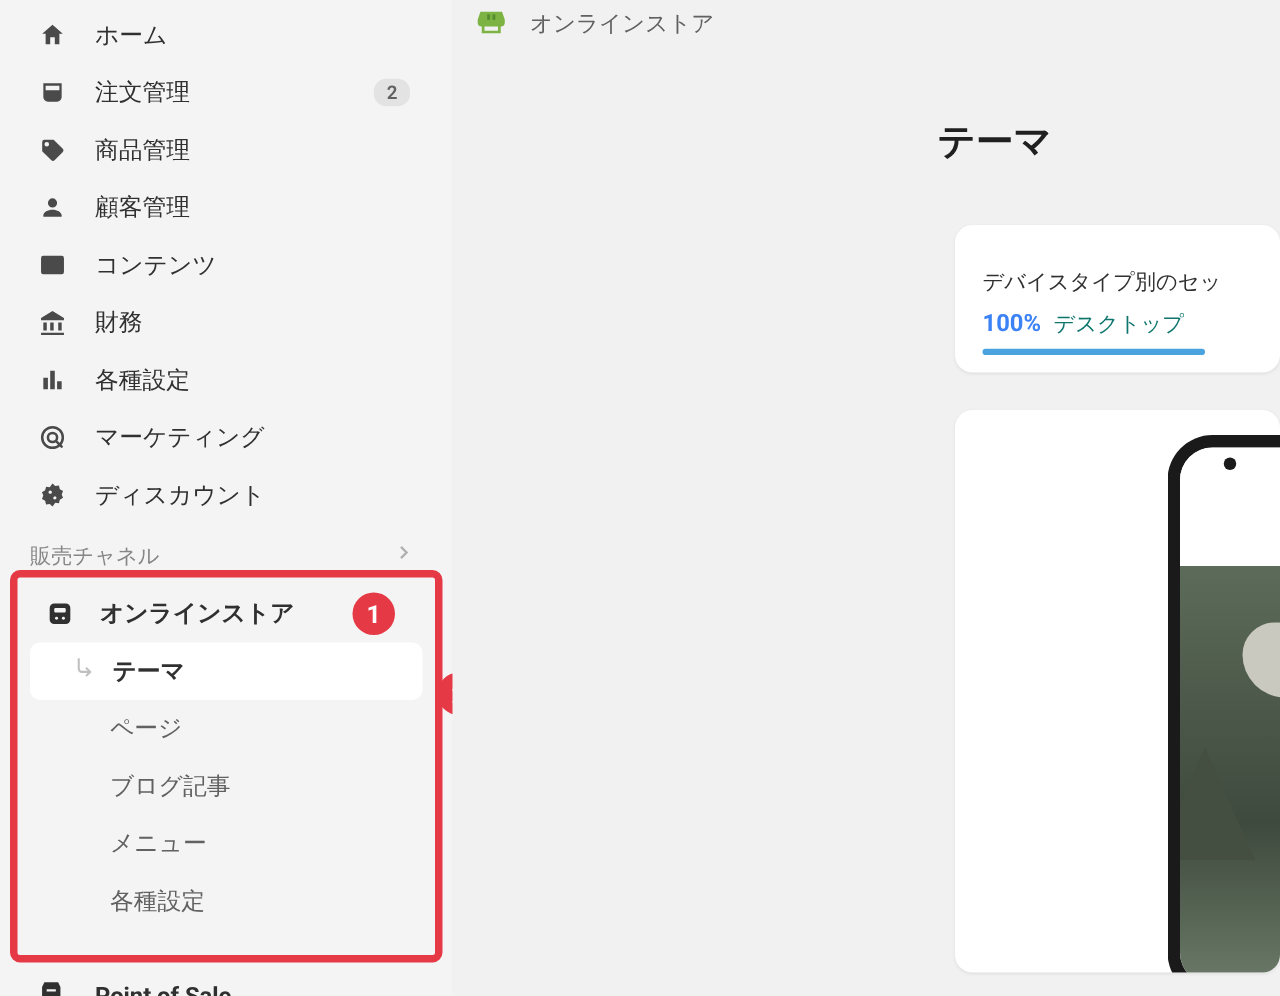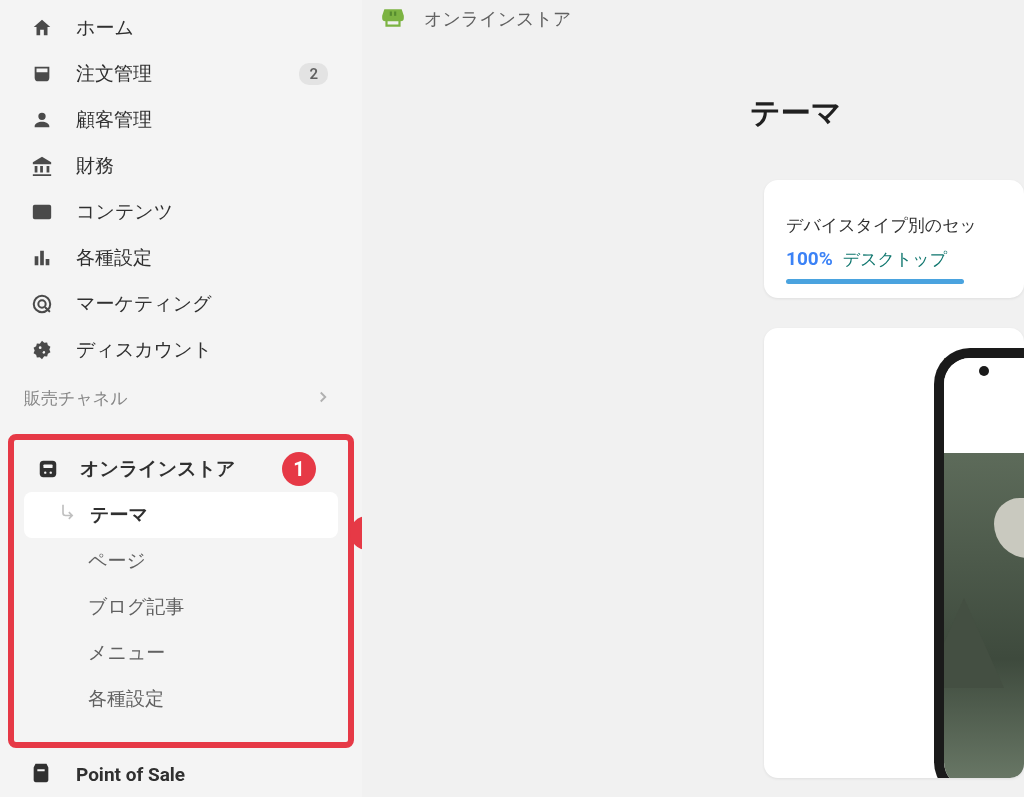--- a/index.html
+++ b/index.html
@@ -45,21 +45,21 @@
       color: #616161;
       font-size: 15px;
       font-weight: 600;
       border-radius: 10px;
       padding: 2px 10px;
     }
     .section-header {
       display: flex;
       align-items: center;
       justify-content: space-between;
-      padding: 14px 30px 24px 24px;
+      padding: 14px 30px 0 24px;
       color: #868686;
       font-size: 17px;
     }
     .section-header .chevron {
       color: #b0b0b0;
     }
     .highlight-box {
       border: 6px solid #e63946;
       border-radius: 8px;
       margin: 0 8px;
@@ -280,46 +280,54 @@
   <div class="nav-item">
     <span class="icon">
       <svg viewBox="0 0 24 24" width="22" height="22" fill="#4a4a4a">
           <path d="M4 4h16v12a4 4 0 01-4 4H8a4 4 0 01-4-4V4zm2 2v4h12V6H6z"></path>
         </svg>
     </span>
     <span class="label">注文管理</span>
     <span class="badge">2</span>
   </div>
 
+  <div class="nav-item">
+    <span class="icon">
+      <svg viewBox="0 0 24 24" width="22" height="22" fill="#4a4a4a">
+          <path d="M21 11l-8-8H5a2 2 0 00-2 2v8l8 8a2 2 0 002.8 0L21 13.8a2 2 0 000-2.8zM7 9a2 2 0 110-4 2 2 0 010 4z"></path>
+        </svg>
+    </span>
+    <span class="label">商品管理</span>
+  </div>
 
   <div class="nav-item">
     <span class="icon">
       <svg viewBox="0 0 24 24" width="22" height="22" fill="#4a4a4a">
           <path d="M12 12a4 4 0 100-8 4 4 0 000 8zm0 2c-4 0-8 2-8 5v1h16v-1c0-3-4-5-8-5z"></path>
         </svg>
     </span>
     <span class="label">顧客管理</span>
   </div>
 
   <div class="nav-item">
     <span class="icon">
       <svg viewBox="0 0 24 24" width="22" height="22" fill="#4a4a4a">
+          <path d="M4 4h16a2 2 0 012 2v12a2 2 0 01-2 2H4a2 2 0 01-2-2V6a2 2 0 012-2zm0 14l5-6 3 3 3-4 5 7H4z"></path>
+        </svg>
+    </span>
+    <span class="label">コンテンツ</span>
+  </div>
+
+  <div class="nav-item">
+    <span class="icon">
+      <svg viewBox="0 0 24 24" width="22" height="22" fill="#4a4a4a">
           <path d="M12 2L2 8v2h20V8L12 2zM4 12h3v7H4v-7zm6 0h3v7h-3v-7zm7 0h3v7h-3v-7zM2 21h20v2H2v-2z"></path>
         </svg>
     </span>
     <span class="label">財務</span>
-  </div>
-
-  <div class="nav-item">
-    <span class="icon">
-      <svg viewBox="0 0 24 24" width="22" height="22" fill="#4a4a4a">
-          <path d="M4 4h16a2 2 0 012 2v12a2 2 0 01-2 2H4a2 2 0 01-2-2V6a2 2 0 012-2zm0 14l5-6 3 3 3-4 5 7H4z"></path>
-        </svg>
-    </span>
-    <span class="label">コンテンツ</span>
   </div>
 
   <div class="nav-item">
     <span class="icon">
       <svg viewBox="0 0 24 24" width="22" height="22" fill="#4a4a4a">
           <path d="M4 20V10h4v10H4zm6 0V4h4v16h-4zm6 0v-7h4v7h-4z"></path>
         </svg>
     </span>
     <span class="label">各種設定</span>
   </div>

